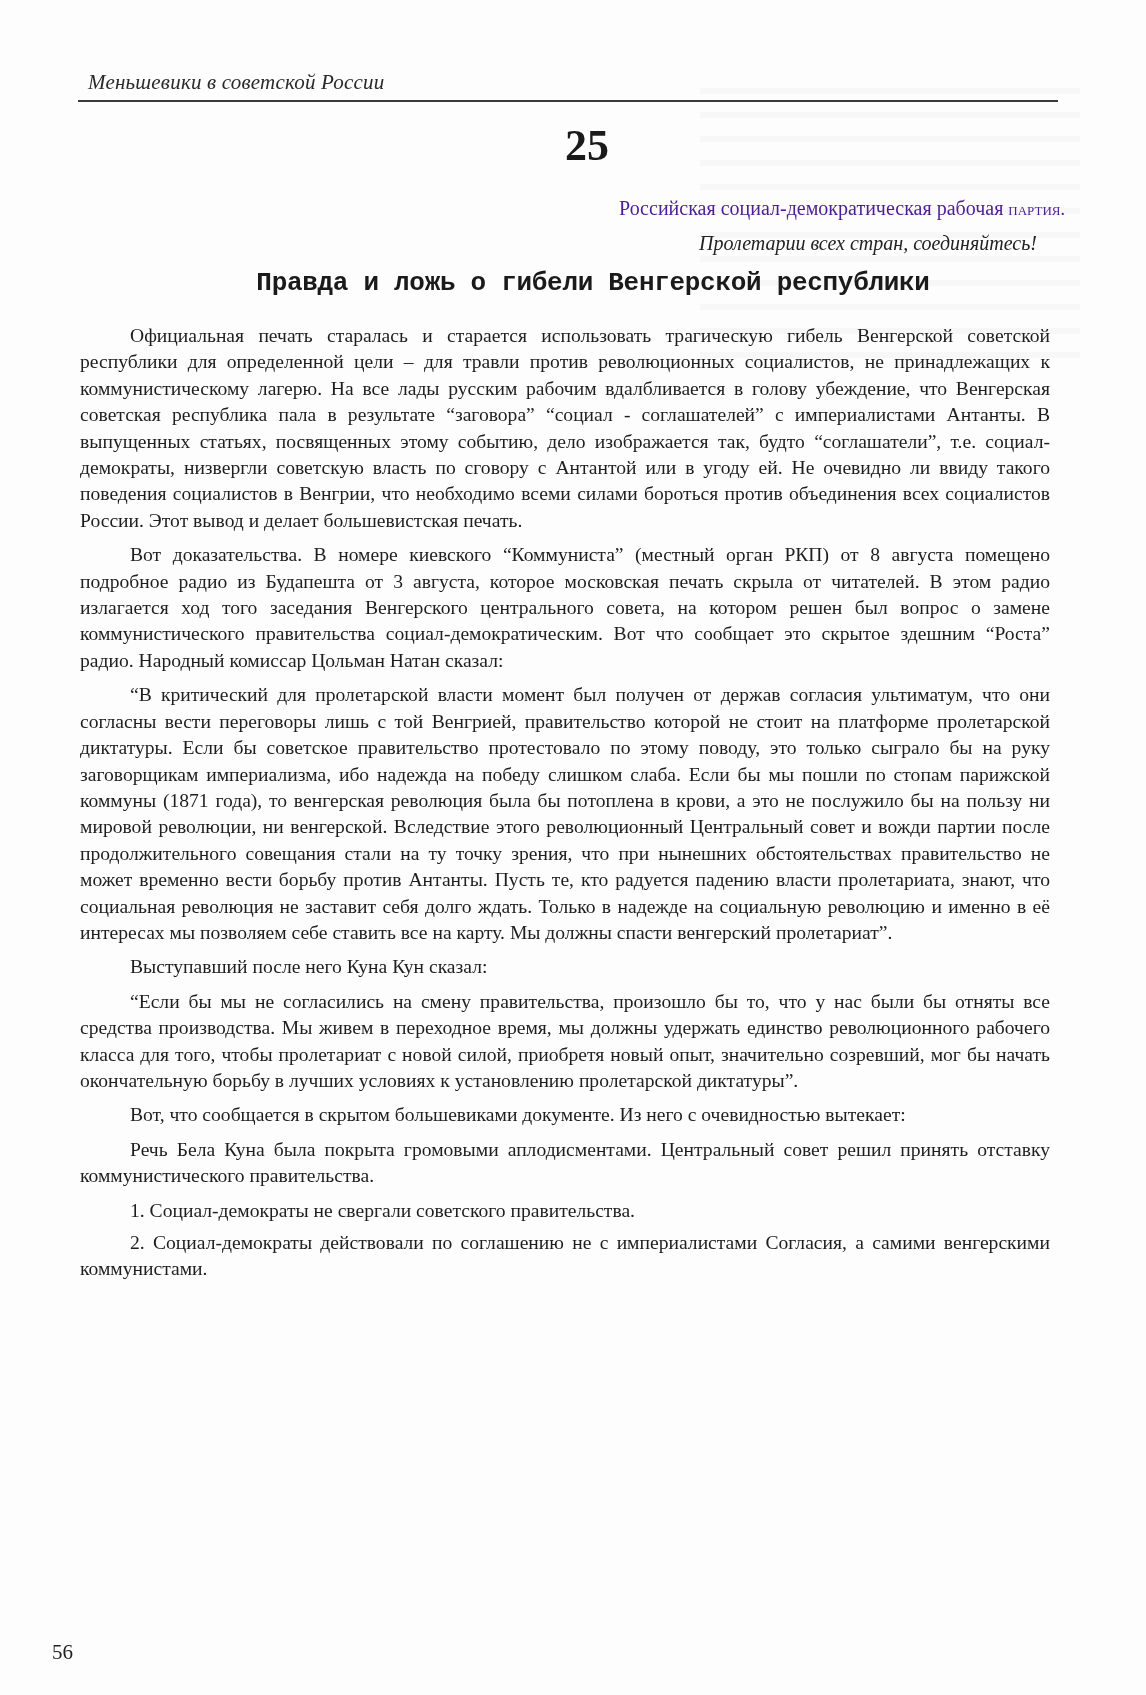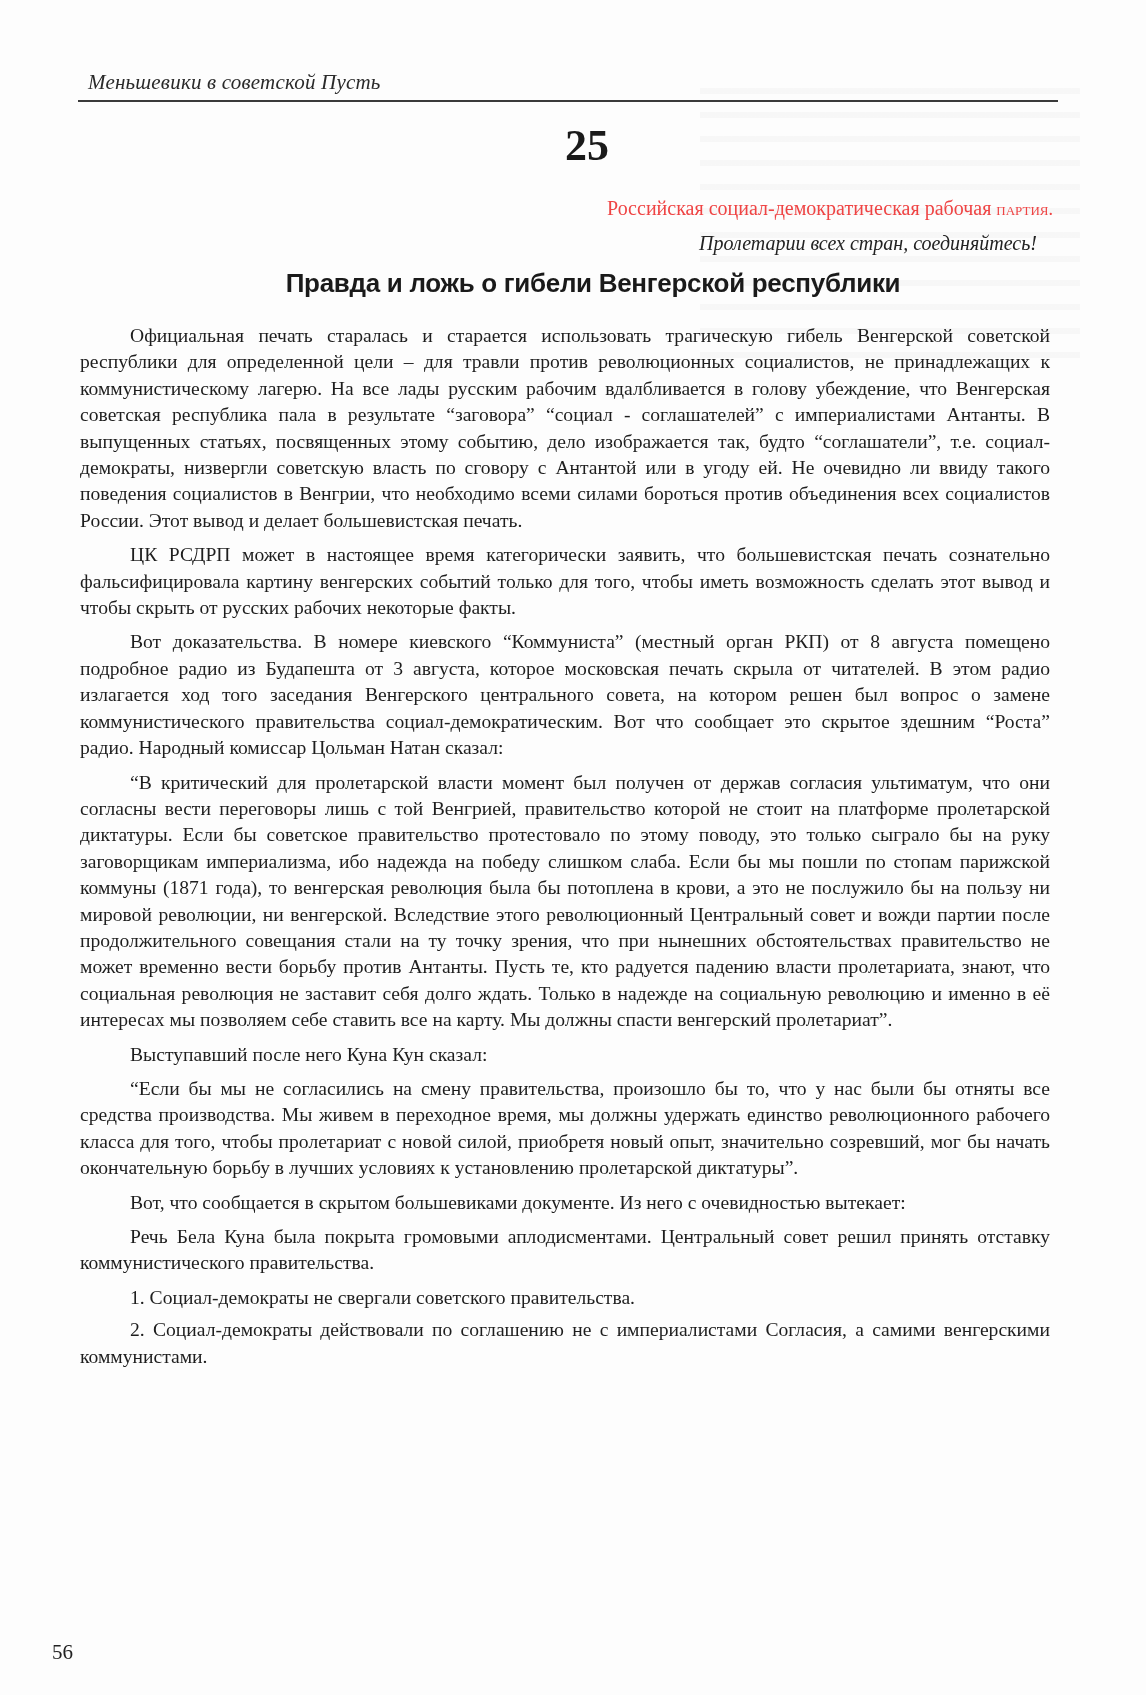--- a/index.html
+++ b/index.html
@@ -46,45 +46,45 @@
       top: 120px;
       text-align: center;
       font-weight: bold;
       font-size: 44px;
       color: #1a1a1a;
       padding-left: 28px;
       box-sizing: border-box;
     }
     .party {
       position: absolute;
-      right: 93px;
+      right: 81px;
       top: 197px;
       font-size: 20px;
-      color: #ef4444;
+      color: #4c1d95;
       margin-left: 39px;
     }
     .party .sc {
       font-variant: small-caps;
       font-size: 18px;
     }
     .slogan {
       position: absolute;
       right: 109px;
       top: 232px;
       font-style: italic;
       font-size: 20px;
       color: #222;
     }
     .title {
       position: absolute;
       left: 0;
       width: 1146px;
       top: 268px;
       text-align: center;
-      font-family: Liberation Sans, sans-serif;
+      font-family: Liberation Mono, monospace;
       font-weight: bold;
       font-size: 26px;
       color: #1a1a1a;
       letter-spacing: -0.3px;
       padding-left: 40px;
       box-sizing: border-box;
     }
     .body-text {
       position: absolute;
       left: 80px;
@@ -119,37 +119,36 @@
       background: repeating-linear-gradient(180deg, rgba(0,0,0,0) 0px, rgba(0,0,0,0) 18px, rgba(0,0,0,0.025) 18px, rgba(0,0,0,0.025) 24px);
       pointer-events: none;
     }
   </style>
 </head>
 <body>
 
 <div class="page">
   <div class="bleed"></div>
 
-  <div class="running-head">Меньшевики в советской Пусть</div>
+  <div class="running-head">Меньшевики в советской России</div>
   <div class="head-rule"></div>
 
   <div class="doc-number">25</div>
 
   <div class="party">
     <span>Российская социал-демократическая рабочая</span>
     <span class="sc">партия.</span>
   </div>
 
   <div class="slogan">Пролетарии всех стран, соединяйтесь!</div>
 
   <div class="title">Правда и ложь о гибели Венгерской республики</div>
 
   <div class="body-text">
     <p>Официальная печать старалась и старается использовать трагическую гибель Венгерской советской республики для определенной цели – для травли против революционных социалистов, не принадлежащих к коммунистическому лагерю. На все лады русским рабочим вдалбливается в голову убеждение, что Венгерская советская республика пала в результате “заговора” “социал - соглашателей” с империалистами Антанты. В выпущенных статьях, посвященных этому событию, дело изображается так, будто “соглашатели”, т.е. социал-демократы, низвергли советскую власть по сговору с Антантой или в угоду ей. Не очевидно ли ввиду такого поведения социалистов в Венгрии, что необходимо всеми силами бороться против объединения всех социалистов России. Этот вывод и делает большевистская печать.</p>
-    <p>ЦК РСДРП может в настоящее время категорически заявить, что большевистская печать сознательно фальсифицировала картину венгерских событий только для того, чтобы иметь возможность сделать этот вывод и чтобы скрыть от русских рабочих некоторые факты.</p>
     <p>Вот доказательства. В номере киевского “Коммуниста” (местный орган РКП) от 8 августа помещено подробное радио из Будапешта от 3 августа, которое московская печать скрыла от читателей. В этом радио излагается ход того заседания Венгерского центрального совета, на котором решен был вопрос о замене коммунистического правительства социал-демократическим. Вот что сообщает это скрытое здешним “Роста” радио. Народный комиссар Цольман Натан сказал:</p>
     <p>“В критический для пролетарской власти момент был получен от держав согласия ультиматум, что они согласны вести переговоры лишь с той Венгрией, правительство которой не стоит на платформе пролетарской диктатуры. Если бы советское правительство протестовало по этому поводу, это только сыграло бы на руку заговорщикам империализма, ибо надежда на победу слишком слаба. Если бы мы пошли по стопам парижской коммуны (1871 года), то венгерская революция была бы потоплена в крови, а это не послужило бы на пользу ни мировой революции, ни венгерской. Вследствие этого революционный Центральный совет и вожди партии после продолжительного совещания стали на ту точку зрения, что при нынешних обстоятельствах правительство не может временно вести борьбу против Антанты. Пусть те, кто радуется падению власти пролетариата, знают, что социальная революция не заставит себя долго ждать. Только в надежде на социальную революцию и именно в её интересах мы позволяем себе ставить все на карту. Мы должны спасти венгерский пролетариат”.</p>
     <p>Выступавший после него Куна Кун сказал:</p>
     <p>“Если бы мы не согласились на смену правительства, произошло бы то, что у нас были бы отняты все средства производства. Мы живем в переходное время, мы должны удержать единство революционного рабочего класса для того, чтобы пролетариат с новой силой, приобретя новый опыт, значительно созревший, мог бы начать окончательную борьбу в лучших условиях к установлению пролетарской диктатуры”.</p>
     <p>Вот, что сообщается в скрытом большевиками документе. Из него с очевидностью вытекает:</p>
     <p>Речь Бела Куна была покрыта громовыми аплодисментами. Центральный совет решил принять отставку коммунистического правительства.</p>
     <p class="list-item">1. Социал-демократы не свергали советского правительства.</p>
     <p class="list-item">2. Социал-демократы действовали по соглашению не с империалистами Согласия, а самими венгерскими коммунистами.</p>
   </div>
 

